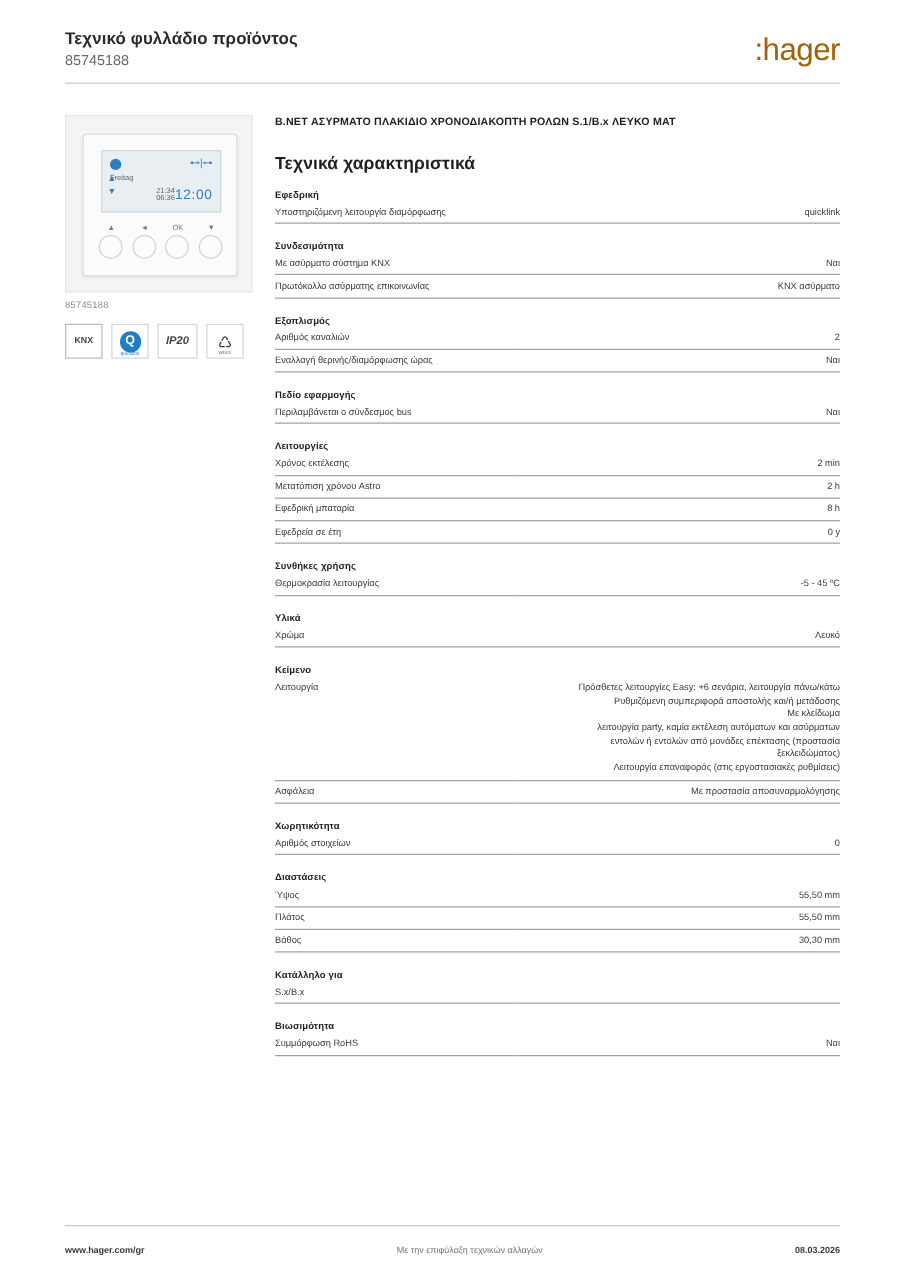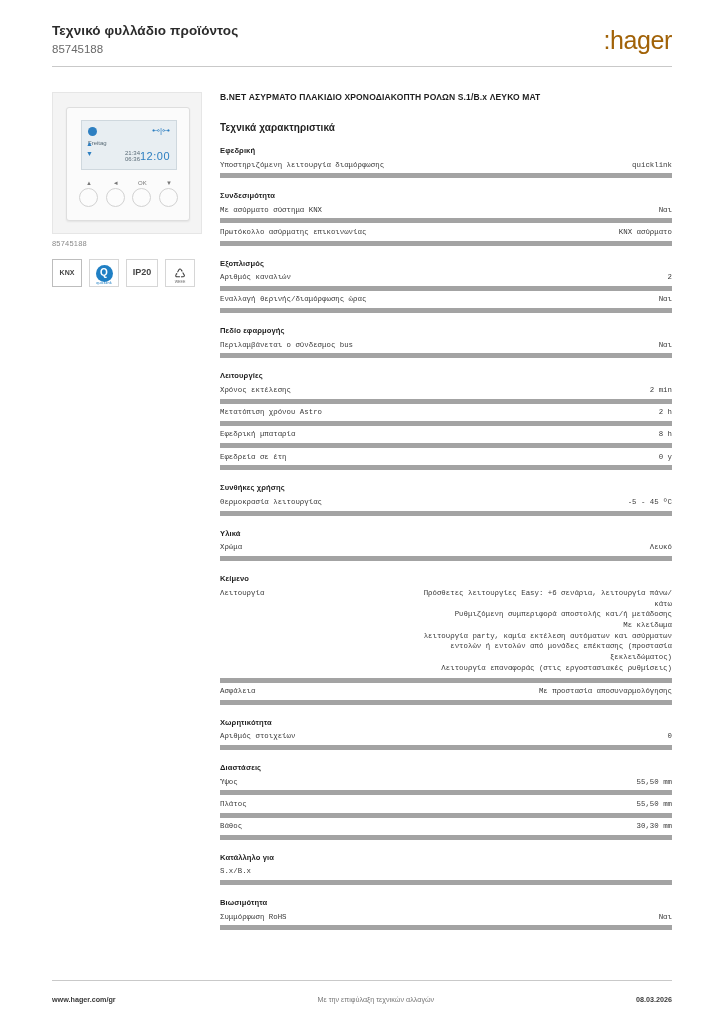--- a/index.html
+++ b/index.html
@@ -220,20 +220,21 @@
   }
   .badge-q .q-sub {
     position: absolute;
     bottom: 1px;
     font-size: 4px;
     color: #1f7fc4;
   }
   .badge-ip {
     font-weight: bold;
     font-size: 9px;
+    font-style: italic;
   }
   .badge-recycle .rec-glyph {
     font-size: 13px;
     color: #3c3c3c;
     line-height: 1;
   }
   .badge-recycle .rec-sub {
     position: absolute;
     bottom: 1px;
     font-size: 3.6px;
@@ -248,21 +249,21 @@
     width: 452px;
   }
   .prod-title {
     font-size: 8.5px;
     font-weight: bold;
     color: #1f1f1f;
     letter-spacing: 0.15px;
     margin-bottom: 20px;
   }
   .section-title {
-    font-size: 10px;
+    font-size: 14px;
     font-weight: bold;
     color: #1f1f1f;
     margin-top: 14px;
     margin-bottom: 3px;
     letter-spacing: 0.1px;
   }
   .section-title.first { margin-top: 0; }
   .group-head {
     font-size: 7.6px;
     font-weight: bold;
@@ -272,25 +273,24 @@
     letter-spacing: 0.1px;
   }
   table.spec {
     width: 100%;
     border-collapse: collapse;
     table-layout: fixed;
   }
   table.spec td {
     font-size: 7.4px;
     color: #3a3a3a;
-    border-bottom: 5px solid #a3a3a3;
+    border-bottom: 1px solid #a3a3a3;
     padding: 3.5px 0 3px 0;
     vertical-align: top;
     line-height: 1.45;
-    font-family: Liberation Mono, monospace;
   }
   table.spec td.k {
     width: 42%;
   }
   table.spec td.v {
     text-align: right;
     color: #3a3a3a;
   }
   table.spec tr.tall td { padding-top: 4px; padding-bottom: 4px; }
   .multiline { white-space: pre-line; }

